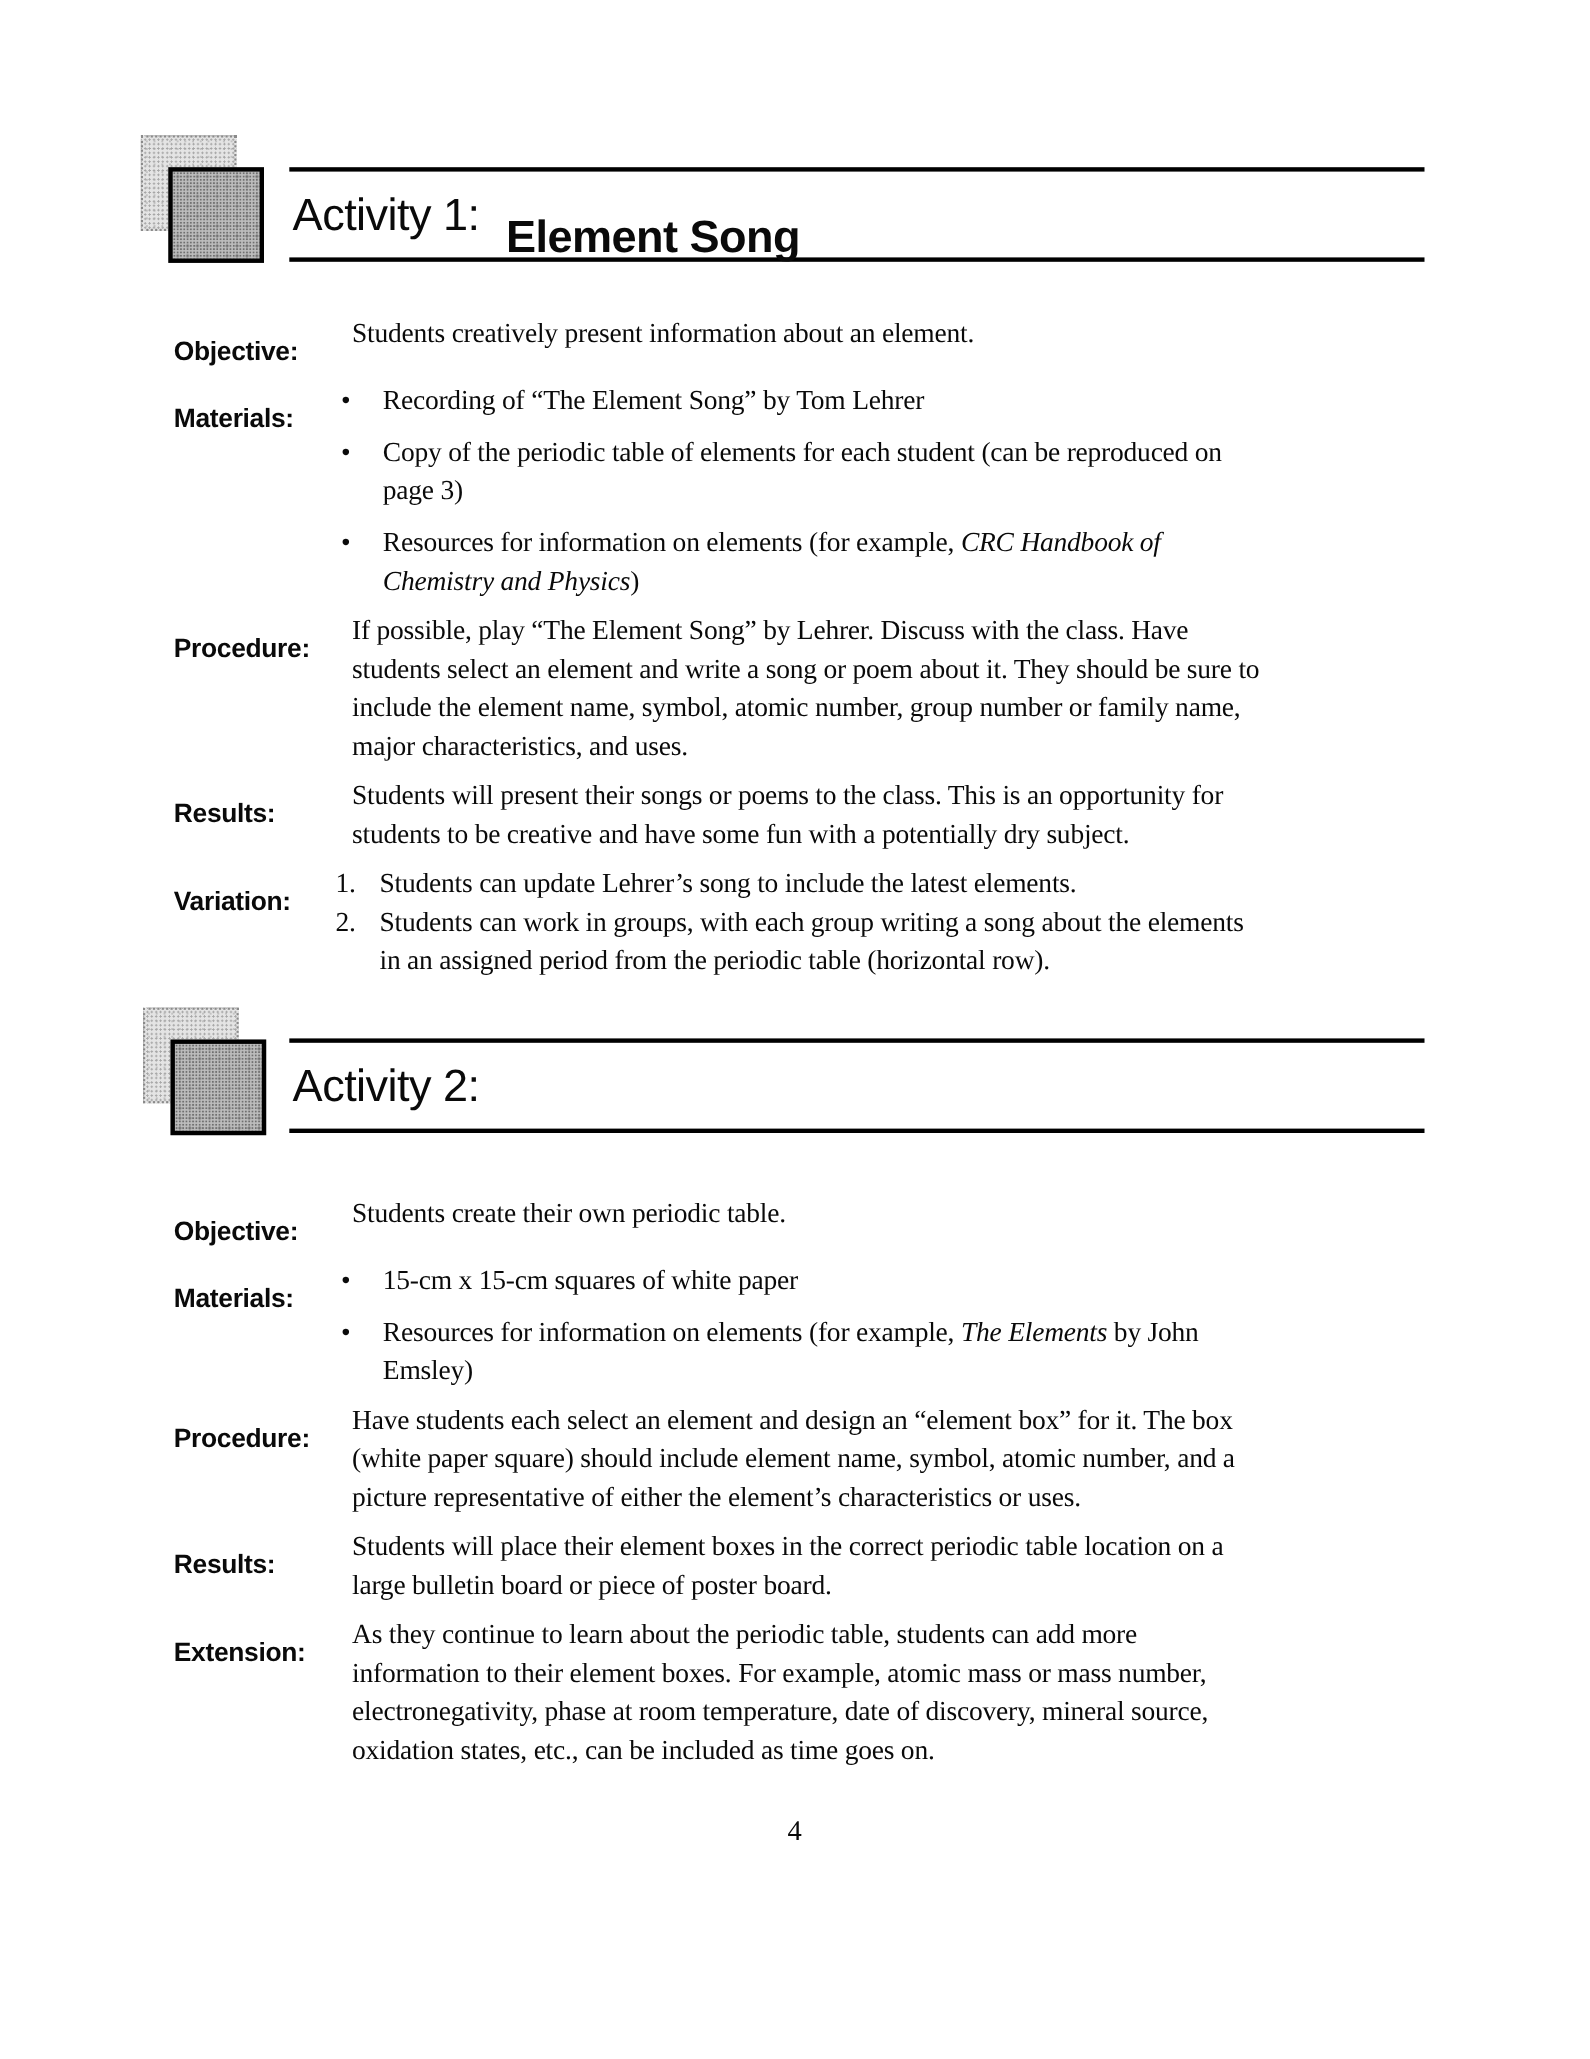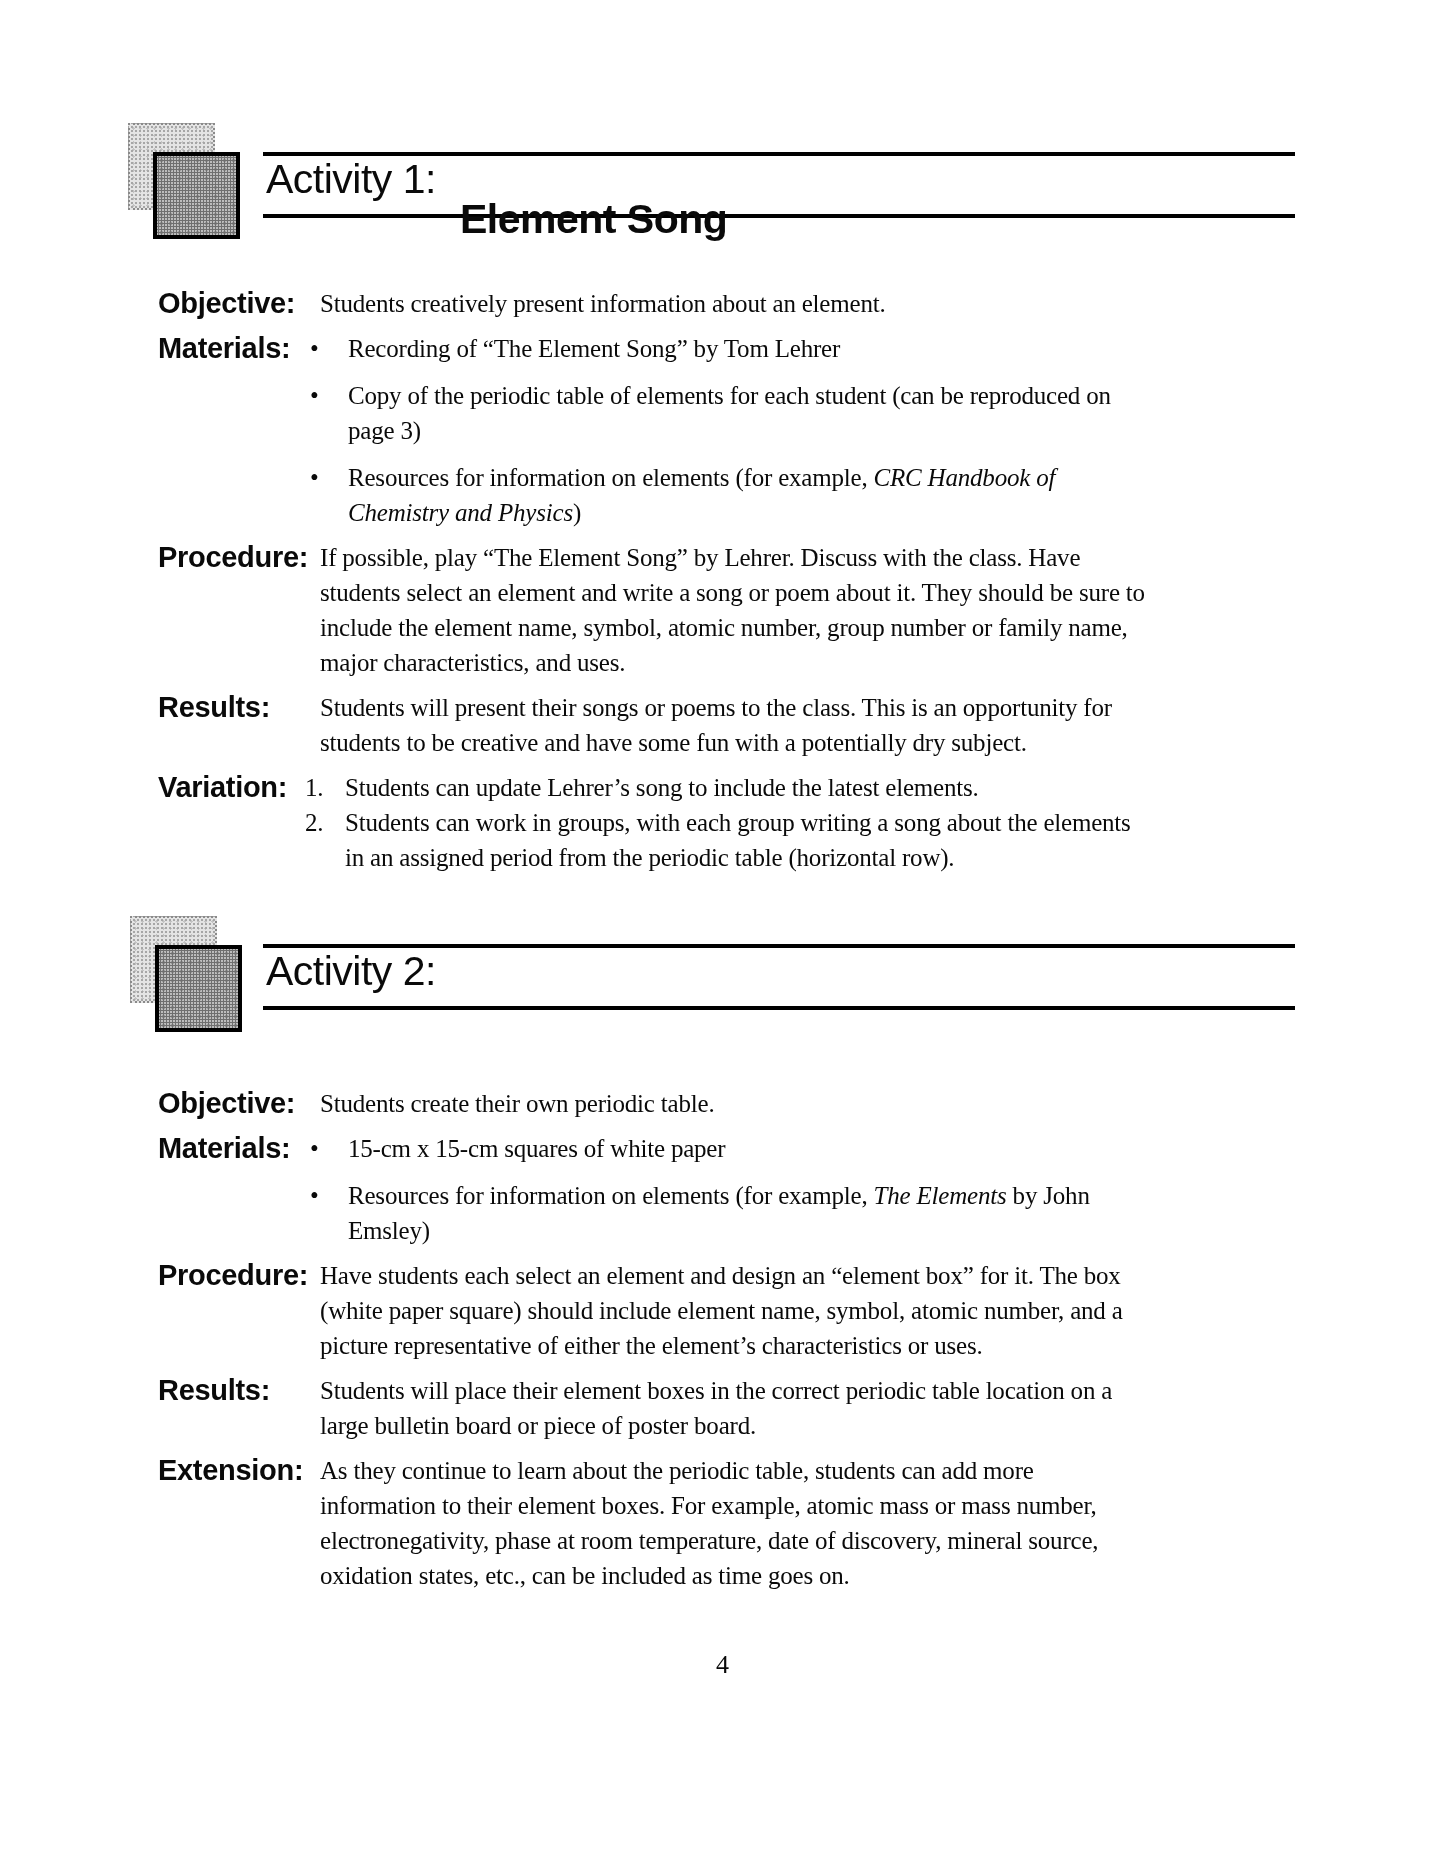--- a/index.html
+++ b/index.html
@@ -7,23 +7,23 @@
   body {
     width:1445px; height:1872px;
     position:relative;
     font-family:"Liberation Serif", serif;
     color:#0a0a0a;
     overflow:hidden;
   }
   .page { position:absolute; inset:0; background:#fff; }
 
   
-  .activity-header { position:absolute; left:263px; width:1032px; height:66px;
+  .activity-header { position:absolute; left:263px; width:1032px; height:86px;
     border-top:4px solid #000; border-bottom:4px solid #000;
-    display:flex; padding-left:3px;
+    display:flex; align-items:center; padding-left:3px;
     font-family:"Liberation Sans", sans-serif;
   }
   .activity-header .act-label { font-size:41px; font-weight:400; letter-spacing:-0.5px; margin-right:24px; }
   .activity-header .act-title { font-size:41px; font-weight:700; letter-spacing:-0.5px;margin-top:40px; }
 
   
   .activity-icon { position:absolute; width:115px; height:117px; }
   .paper { position:absolute; width:87px; height:87px; }
   .paper-back {
     left:0; top:0;
@@ -43,22 +43,23 @@
       radial-gradient(#999999 1.4px, transparent 1.6px);
     background-size:3px 3px, 9px 9px;
   }
 
   
   .rows { position:absolute; left:158px; width:1010px; }
   .row { display:flex; margin-bottom:10px; }
   .row-label {
     flex:0 0 162px;
     font-family:"Liberation Sans", sans-serif;
-    font-weight:700; font-size:29px; line-height:35px;
+    font-weight:700; font-size:24px; line-height:35px;
     letter-spacing:-0.3px;
+    margin-top:16px;
   }
   .row-content { width:835px; font-size:25px; line-height:35px; letter-spacing:-0.2px; }
   .it { font-style:italic; }
 
   .bullet-item { display:flex; margin-bottom:12px; }
   .bullet-item:last-child { margin-bottom:0; }
   .bullet-marker { flex:0 0 38px; margin-left:-10px; font-size:25px; line-height:35px; text-align:left; }
   .bullet-text { flex:1; font-size:25px; line-height:35px; }
 
   .num-item { display:flex; }

